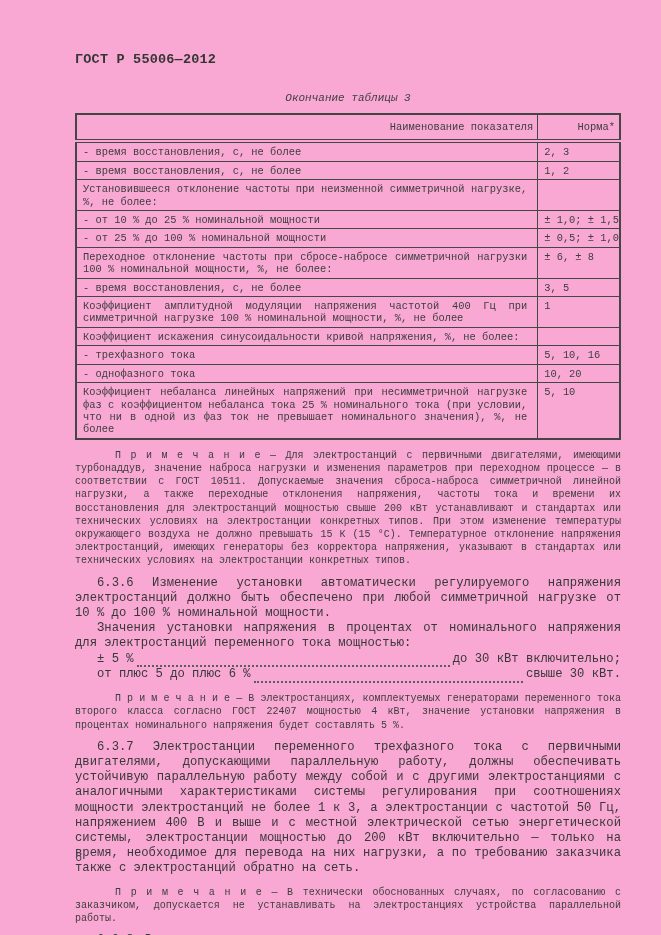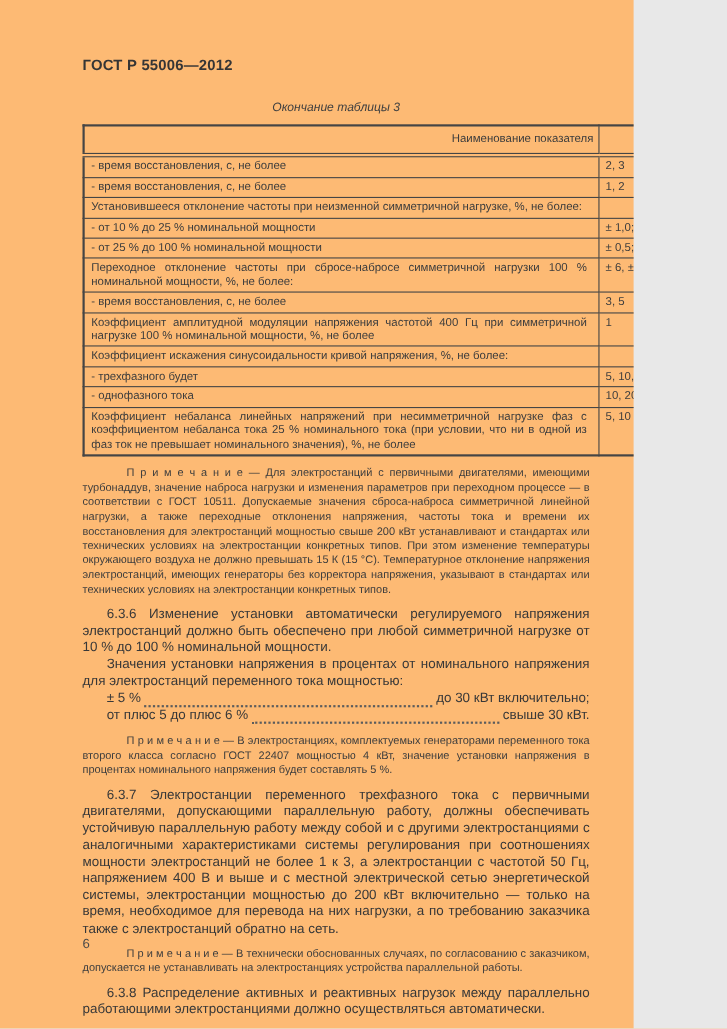--- a/index.html
+++ b/index.html
@@ -1,21 +1,21 @@
 <!DOCTYPE html>
 <html lang="ru"><head>
 <meta charset="utf-8">
 <style>
   * { margin: 0; padding: 0; box-sizing: border-box; }
   html, body { background: #e8e8e8; }
   .page {
-    width: 576px; height: 935px;
-    background: #fdba74;
+    width: 661px; height: 935px;
+    background: #f9a8d4;
     position: relative;
-    font-family: Liberation Sans, sans-serif;
+    font-family: Liberation Mono, monospace;
     color: #3a3a3a;
     overflow: hidden;
   }
   .content { padding: 52px 40px 0 75px; }
 
   .doc-title {
     font-size: 13.5px;
     font-weight: bold;
     color: #353535;
     letter-spacing: 0.2px;
@@ -45,21 +45,21 @@
     vertical-align: middle;
     padding: 6px 4px;
   }
   table.spec td { vertical-align: top; }
   td.cell-name {
     text-align: justify;
     padding: 3px 10px 2px 6px;
   }
   td.cell-norm {
     width: 76px;
-    padding: 3px 10px 2px 6px;
+    padding: 3px 0 2px 6px;
     white-space: nowrap;
   }
   td.footnote-cell {
     padding: 3px 8px 4px 6px;
     border-top: 1px solid #454545;
   }
   .footnote-line { text-align: justify; }
 
   .note {
     font-size: 10px;
@@ -150,21 +150,21 @@
         </tr>
         <tr>
           <td class="cell-name">Коэффициент амплитудной модуляции напряжения частотой 400 Гц при симметричной нагрузке 100 % номинальной мощности, %, не более</td>
           <td class="cell-norm">1</td>
         </tr>
         <tr>
           <td class="cell-name">Коэффициент искажения синусоидальности кривой напряжения, %, не более:</td>
           <td class="cell-norm"></td>
         </tr>
         <tr>
-          <td class="cell-name">- трехфазного будет</td>
+          <td class="cell-name">- трехфазного тока</td>
           <td class="cell-norm">5, 10, 16</td>
         </tr>
         <tr>
           <td class="cell-name">- однофазного тока</td>
           <td class="cell-norm">10, 20</td>
         </tr>
         <tr>
           <td class="cell-name">Коэффициент небаланса линейных напряжений при несимметричной нагрузке фаз с коэффициентом небаланса тока 25 % номинального тока (при условии, что ни в одной из фаз ток не превышает номинального значения), %, не более</td>
           <td class="cell-norm">5, 10</td>
         </tr>

